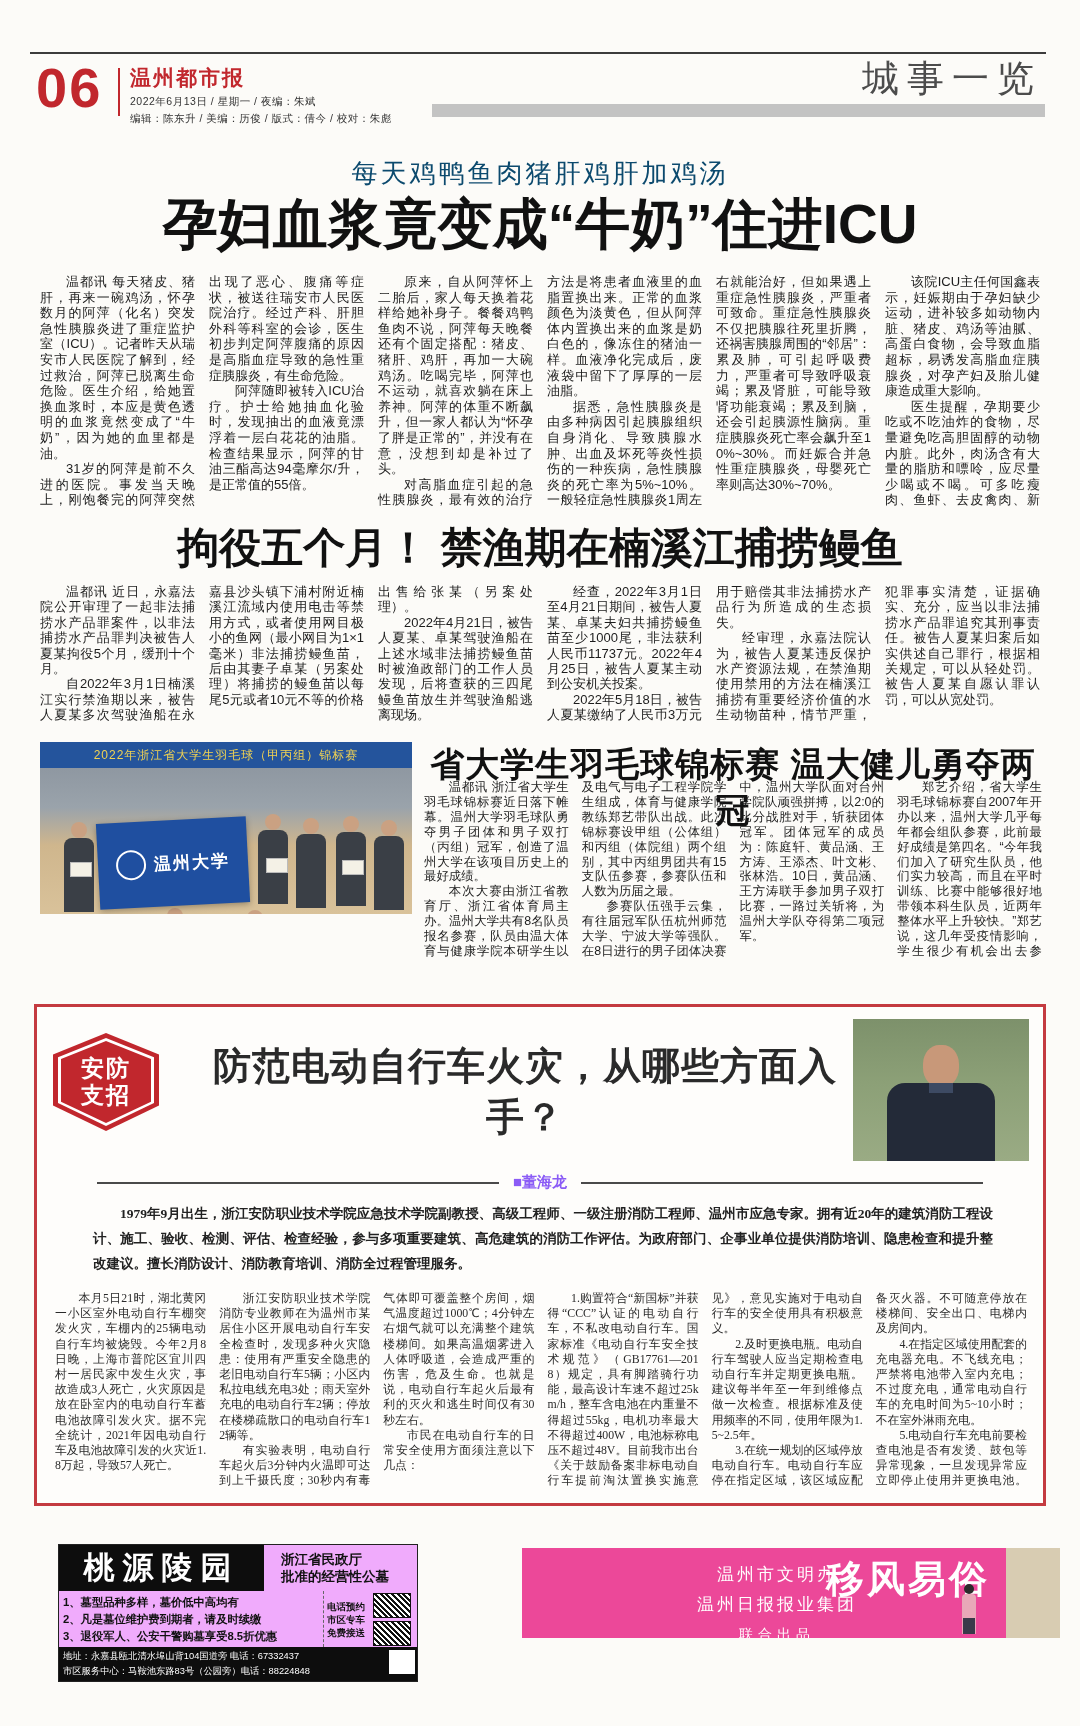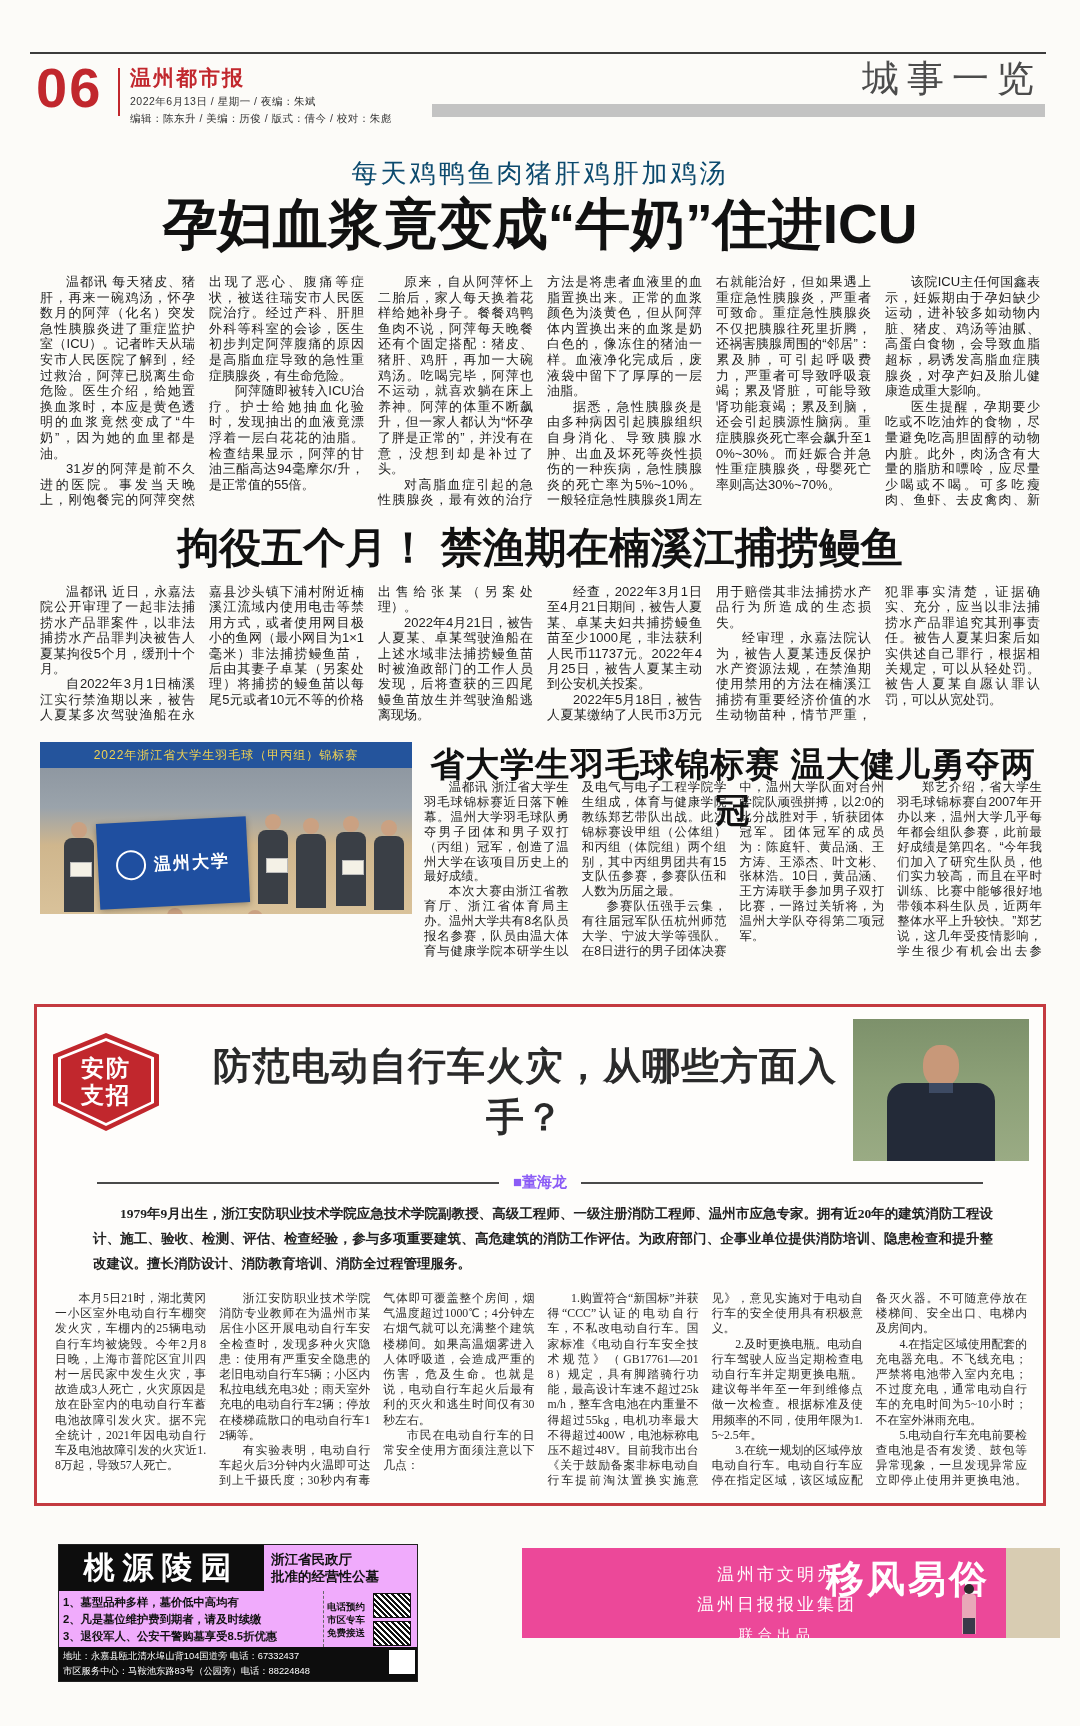--- a/index.html
+++ b/index.html
@@ -67,21 +67,21 @@
                 font-size:13.5px;font-weight:700;line-height:25px;color:#222;text-align:justify;word-break:break-all;text-indent:2em;}
   .safety-body{position:absolute;left:18px;top:284px;width:972px;height:198px;column-count:6;column-gap:13px;
                font-family:"Liberation Serif",serif;font-size:11.8px;line-height:15.2px;color:#2a2a2a;}
 
   
   .cem{position:absolute;left:30px;top:1544px;width:358px;height:136px;background:#f0abfc;border:1px solid #222;
        display:flex;flex-direction:column;font-family:"Liberation Sans",sans-serif;margin-left:28px;}
   .cem-head{display:flex;height:46px;}
   .cem-name{background:#0d0d0d;color:#fff;flex:0 0 205px;display:flex;align-items:center;justify-content:center;
             font-size:31px;font-weight:900;letter-spacing:8px;}
-  .cem-approve{flex:1;display:flex;flex-direction:column;justify-content:center;padding-left:7px;
+  .cem-approve{flex:1;display:flex;flex-direction:column;justify-content:center;padding-left:17px;
                font-size:13.5px;font-weight:800;line-height:17px;color:#111;}
   .cem-mid{display:flex;flex:1;}
   .cem-items{flex:1;padding:3px 2px 0 4px;font-size:11.3px;font-weight:700;line-height:17px;color:#111;}
   .cem-items div{white-space:nowrap;}
   .cem-side{flex:0 0 46px;border-left:1px dashed #666;display:flex;flex-direction:column;justify-content:center;
             padding-left:3px;font-size:9.5px;font-weight:700;line-height:13px;color:#111;}
   .cem-qrs{flex:0 0 42px;display:flex;flex-direction:column;justify-content:center;gap:3px;padding-right:2px;}
   .qr{width:36px;height:23px;background:repeating-linear-gradient(45deg,#111 0 2px,#fff 2px 4px);border:1px solid #111;}
   .cem-foot{background:#0d0d0d;color:#fff;font-size:9.3px;line-height:15px;padding:2px 4px;position:relative;}
   .cem-foot .tag{position:absolute;right:2px;top:3px;width:26px;height:24px;background:#fff;}

